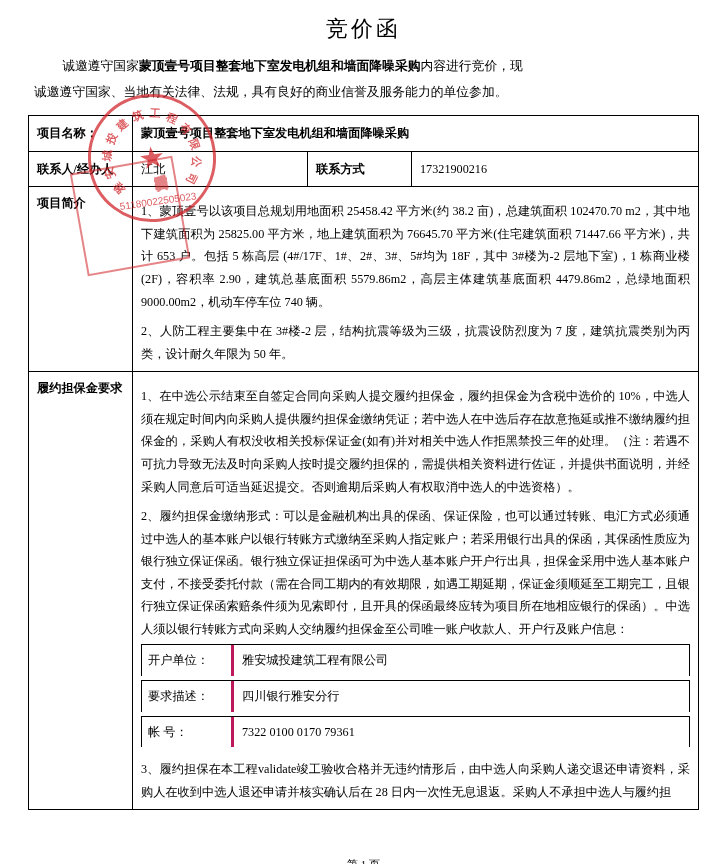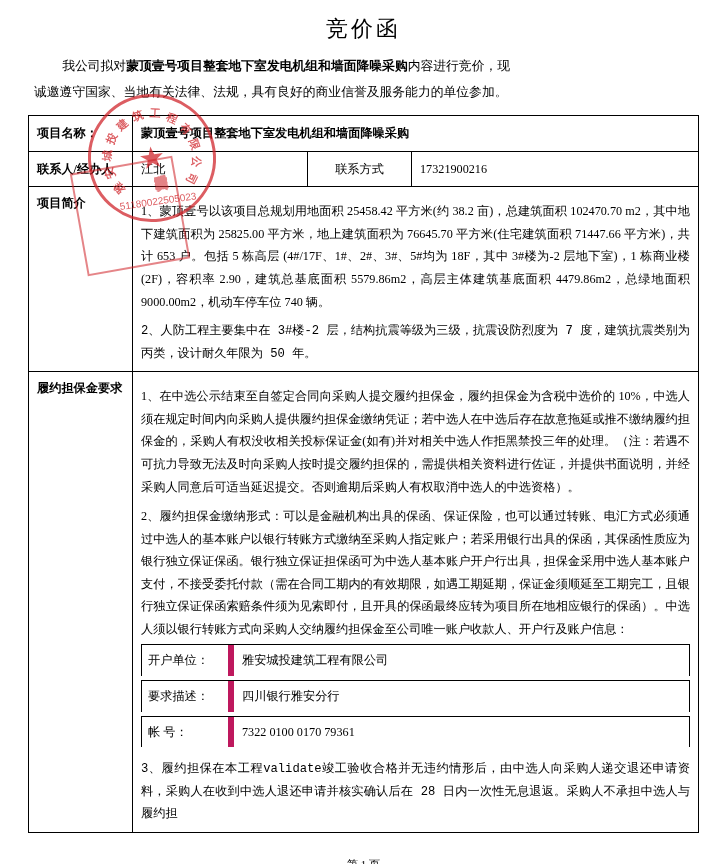--- a/index.html
+++ b/index.html
@@ -63,39 +63,38 @@
   td.label-mid {
     width: 104px;
     font-weight: bold;
     vertical-align: middle;
     font-family: Liberation Mono, monospace;
   }
   td.val { vertical-align: middle; }
   td.val.bold-val { font-weight: bold; }
   .contact-label2 {
     width: 104px;
-    font-weight: normal;
+    font-weight: bold;
     vertical-align: middle;
-    text-align: center;
   }
   .p { margin: 7px 0 4px 0; text-align: justify; }
-  .p:last-child { margin-bottom: 0; font-family: Liberation Mono, monospace; }
+  .p:last-child { margin-bottom: 0; }
   .small-pad { padding-top: 4px; }
 
   .inner-kv {
     display: flex;
     align-items: stretch;
     border: 1px solid #000;
     border-bottom: none;
     margin-top: 4px;
   }
   .inner-kv:last-of-type { border-bottom: 1px solid #000; }
   .inner-kv .k {
     width: 92px;
-    border-right: 6px solid #be185d;
+    border-right: 3px solid #be185d;
     padding: 4px 6px;
     box-sizing: border-box;
   }
   .inner-kv .v {
     flex: 1;
     padding: 4px 8px;
     box-sizing: border-box;
   }
 
   .footer {
@@ -177,21 +176,21 @@
   }
 </style>
 </head>
 <body>
 
 <div class="page">
 
   <div class="doc-title">竞价函</div>
 
   <div class="intro">
-    <span class="indent"></span><span>我公司拟对</span><span class="bold">蒙顶壹号项目整套地下室发电机组和墙面降噪采购</span><span>内容进行竞价，现</span><br>
+    <span class="indent"></span><span>诚邀遵守国家</span><span class="bold">蒙顶壹号项目整套地下室发电机组和墙面降噪采购</span><span>内容进行竞价，现</span><br>
     <span>诚邀遵守国家、当地有关法律、法规，具有良好的商业信誉及服务能力的单位参加。</span>
   </div>
 
   <table class="main">
     <colgroup>
       <col style="width:104px">
       <col style="width:175px">
       <col style="width:104px">
       <col>
     </colgroup>

